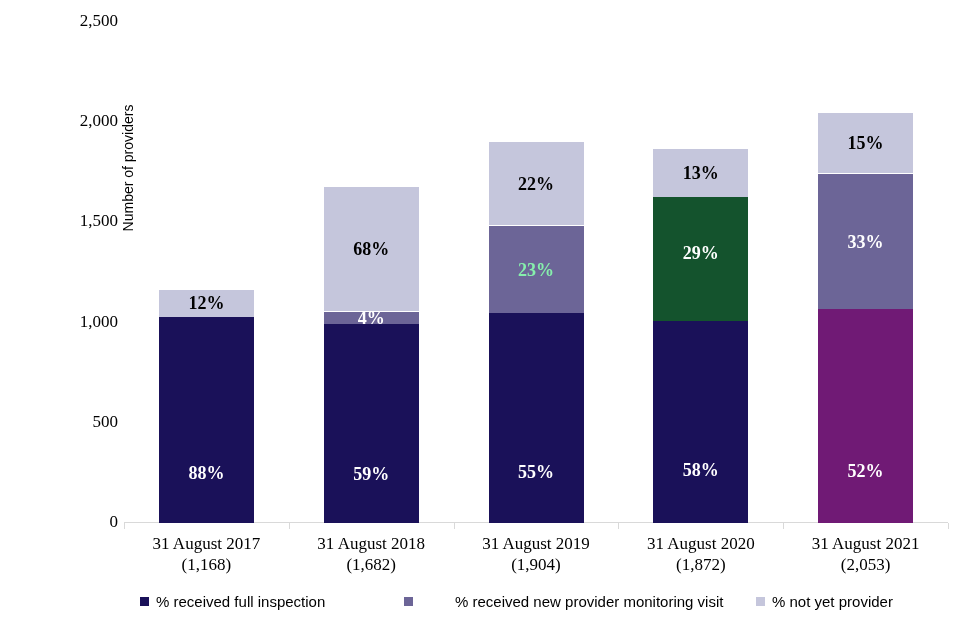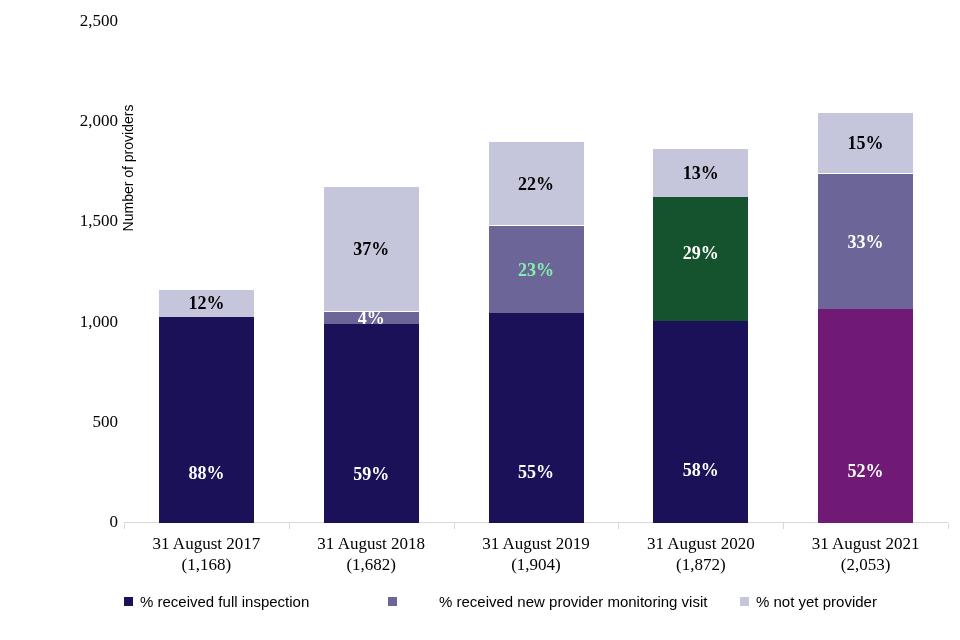--- a/index.html
+++ b/index.html
@@ -124,20 +124,21 @@
     top: 593px;
     width: 960px;
     height: 28px;
   }
   .legend-item {
     position: absolute;
     top: 0;
     display: flex;
     align-items: center;
     white-space: nowrap;
+    margin-left: 16px;
   }
   .legend-swatch {
     width: 9px;
     height: 9px;
     margin-right: 7px;
     flex: 0 0 auto;
   }
   .legend-text {
     font-family: "Liberation Sans", sans-serif;
     font-size: 15px;
@@ -172,21 +173,21 @@
         </div>
       </div>
       <div class="bar-group" style="left: 199.7px; height: 337.073px;">
         <div class="seg" style="background: rgb(26, 17, 89); height: 198.797px; bottom: 0px; align-items: flex-end;">
           <span class="seg-label" style="color: rgb(255, 255, 255); margin-bottom: 39.7594px;">59%</span>
         </div>
         <div class="seg" style="background: rgb(108, 101, 151); height: 13.4268px; bottom: 198.797px;">
           <span class="seg-label" style="color: rgb(255, 255, 255);">4%</span>
         </div>
         <div class="seg" style="background: rgb(197, 198, 220); height: 124.849px; bottom: 212.224px;">
-          <span class="seg-label" style="color: rgb(0, 0, 0);">37%</span>
+          <span class="seg-label" style="color: rgb(0, 0, 0);">68%</span>
         </div>
       </div>
       <div class="bar-group" style="left: 364.5px; height: 381.562px;">
         <div class="seg" style="background: rgb(26, 17, 89); height: 209.819px; bottom: 0px; align-items: flex-end;">
           <span class="seg-label" style="color: rgb(255, 255, 255); margin-bottom: 41.9638px;">55%</span>
         </div>
         <div class="seg" style="background: rgb(108, 101, 151); height: 87.7752px; bottom: 209.819px;">
           <span class="seg-label" style="color: #86efac;">23%</span>
         </div>
         <div class="seg" style="background: rgb(197, 198, 220); height: 83.9676px; bottom: 297.594px;">

